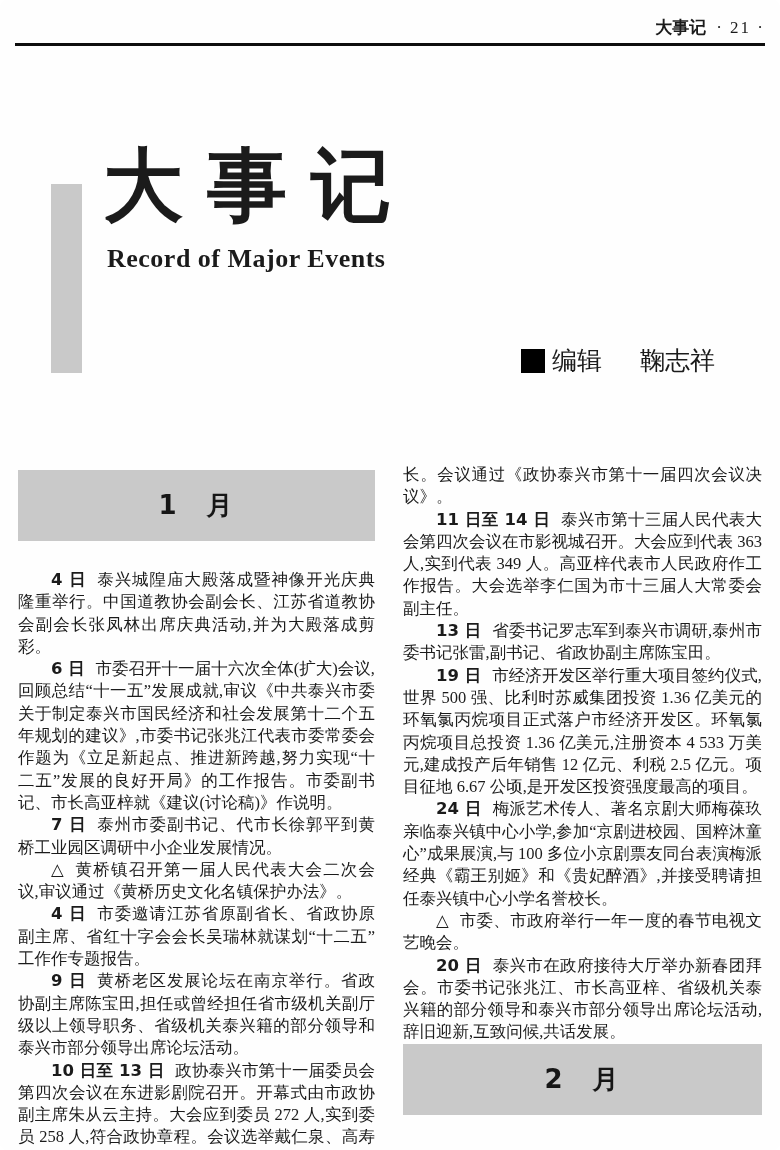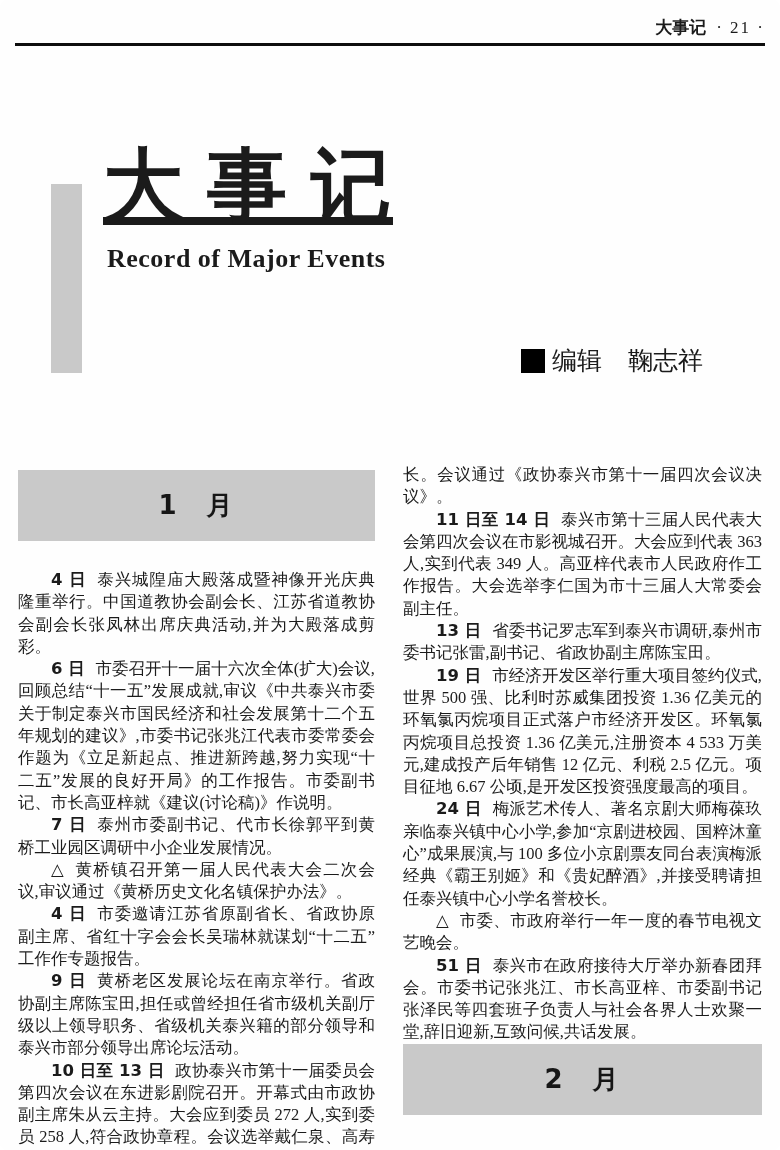--- a/index.html
+++ b/index.html
@@ -27,36 +27,36 @@
   }
 
   
   .accent-bar {
     position:absolute; left:51px; top:184px; width:31px; height:189px;
     background:#c9c9c9;
   }
   .main-title {
     position:absolute; left:103px; top:142px;
     font-size:80px; font-weight:bold; line-height:1.1;
-    white-space:pre; letter-spacing:2px;text-decoration:underline;
+    white-space:pre; letter-spacing:2px;
   }
   .subtitle {
     position:absolute; left:107px; top:244px;
     font-size:26px; font-weight:bold; letter-spacing:0.5px;
   }
   .editor-credit {
     position:absolute; left:521px; top:344px;
     display:flex; align-items:center;
     font-size:25px;
   }
   .square-icon {
     width:24px; height:24px; background:#000; display:inline-block;
     margin-right:7px; flex:0 0 auto;
   }
-  .editor-name { margin-left:26px; }
+  .editor-name { margin-left:38px; }
 
   
   .col { position:absolute; width:357px; }
   .col-left  { left:18px;  top:470px; }
   .col-right { left:403px; top:464px; width:359px; }
 
   .month-box {
     height:71px; background:#c9c9c9;
     display:flex; align-items:center; justify-content:center;
     font-family:"DejaVu Sans","Liberation Sans",sans-serif;
@@ -114,19 +114,19 @@
   </div>
 
   <div class="col col-right">
     <div class="body-text">
       <p class="cont"><span>长。会议通过《政协泰兴市第十一届四次会议决议》。</span></p>
       <p><b class="evt-date">11 日至 14 日</b><span>泰兴市第十三届人民代表大会第四次会议在市影视城召开。大会应到代表 363 人,实到代表 349 人。高亚梓代表市人民政府作工作报告。大会选举李仁国为市十三届人大常委会副主任。</span></p>
       <p><b class="evt-date">13 日</b><span>省委书记罗志军到泰兴市调研,泰州市委书记张雷,副书记、省政协副主席陈宝田。</span></p>
       <p><b class="evt-date">19 日</b><span>市经济开发区举行重大项目签约仪式,世界 500 强、比利时苏威集团投资 1.36 亿美元的环氧氯丙烷项目正式落户市经济开发区。环氧氯丙烷项目总投资 1.36 亿美元,注册资本 4 533 万美元,建成投产后年销售 12 亿元、利税 2.5 亿元。项目征地 6.67 公顷,是开发区投资强度最高的项目。</span></p>
       <p><b class="evt-date">24 日</b><span>梅派艺术传人、著名京剧大师梅葆玖亲临泰兴镇中心小学,参加“京剧进校园、国粹沐童心”成果展演,与 100 多位小京剧票友同台表演梅派经典《霸王别姬》和《贵妃醉酒》,并接受聘请担任泰兴镇中心小学名誉校长。</span></p>
       <p><b class="evt-date">△</b><span>市委、市政府举行一年一度的春节电视文艺晚会。</span></p>
-      <p><b class="evt-date">51 日</b><span>泰兴市在政府接待大厅举办新春团拜会。市委书记张兆江、市长高亚梓、市委副书记张泽民等四套班子负责人与社会各界人士欢聚一堂,辞旧迎新,互致问候,共话发展。</span></p>
+      <p><b class="evt-date">20 日</b><span>泰兴市在政府接待大厅举办新春团拜会。市委书记张兆江、市长高亚梓、省级机关泰兴籍的部分领导和泰兴市部分领导出席论坛活动,辞旧迎新,互致问候,共话发展。</span></p>
     </div>
     <div class="month-box">2　月</div>
 
   </div>
 
 </div>
 
 </body></html>

